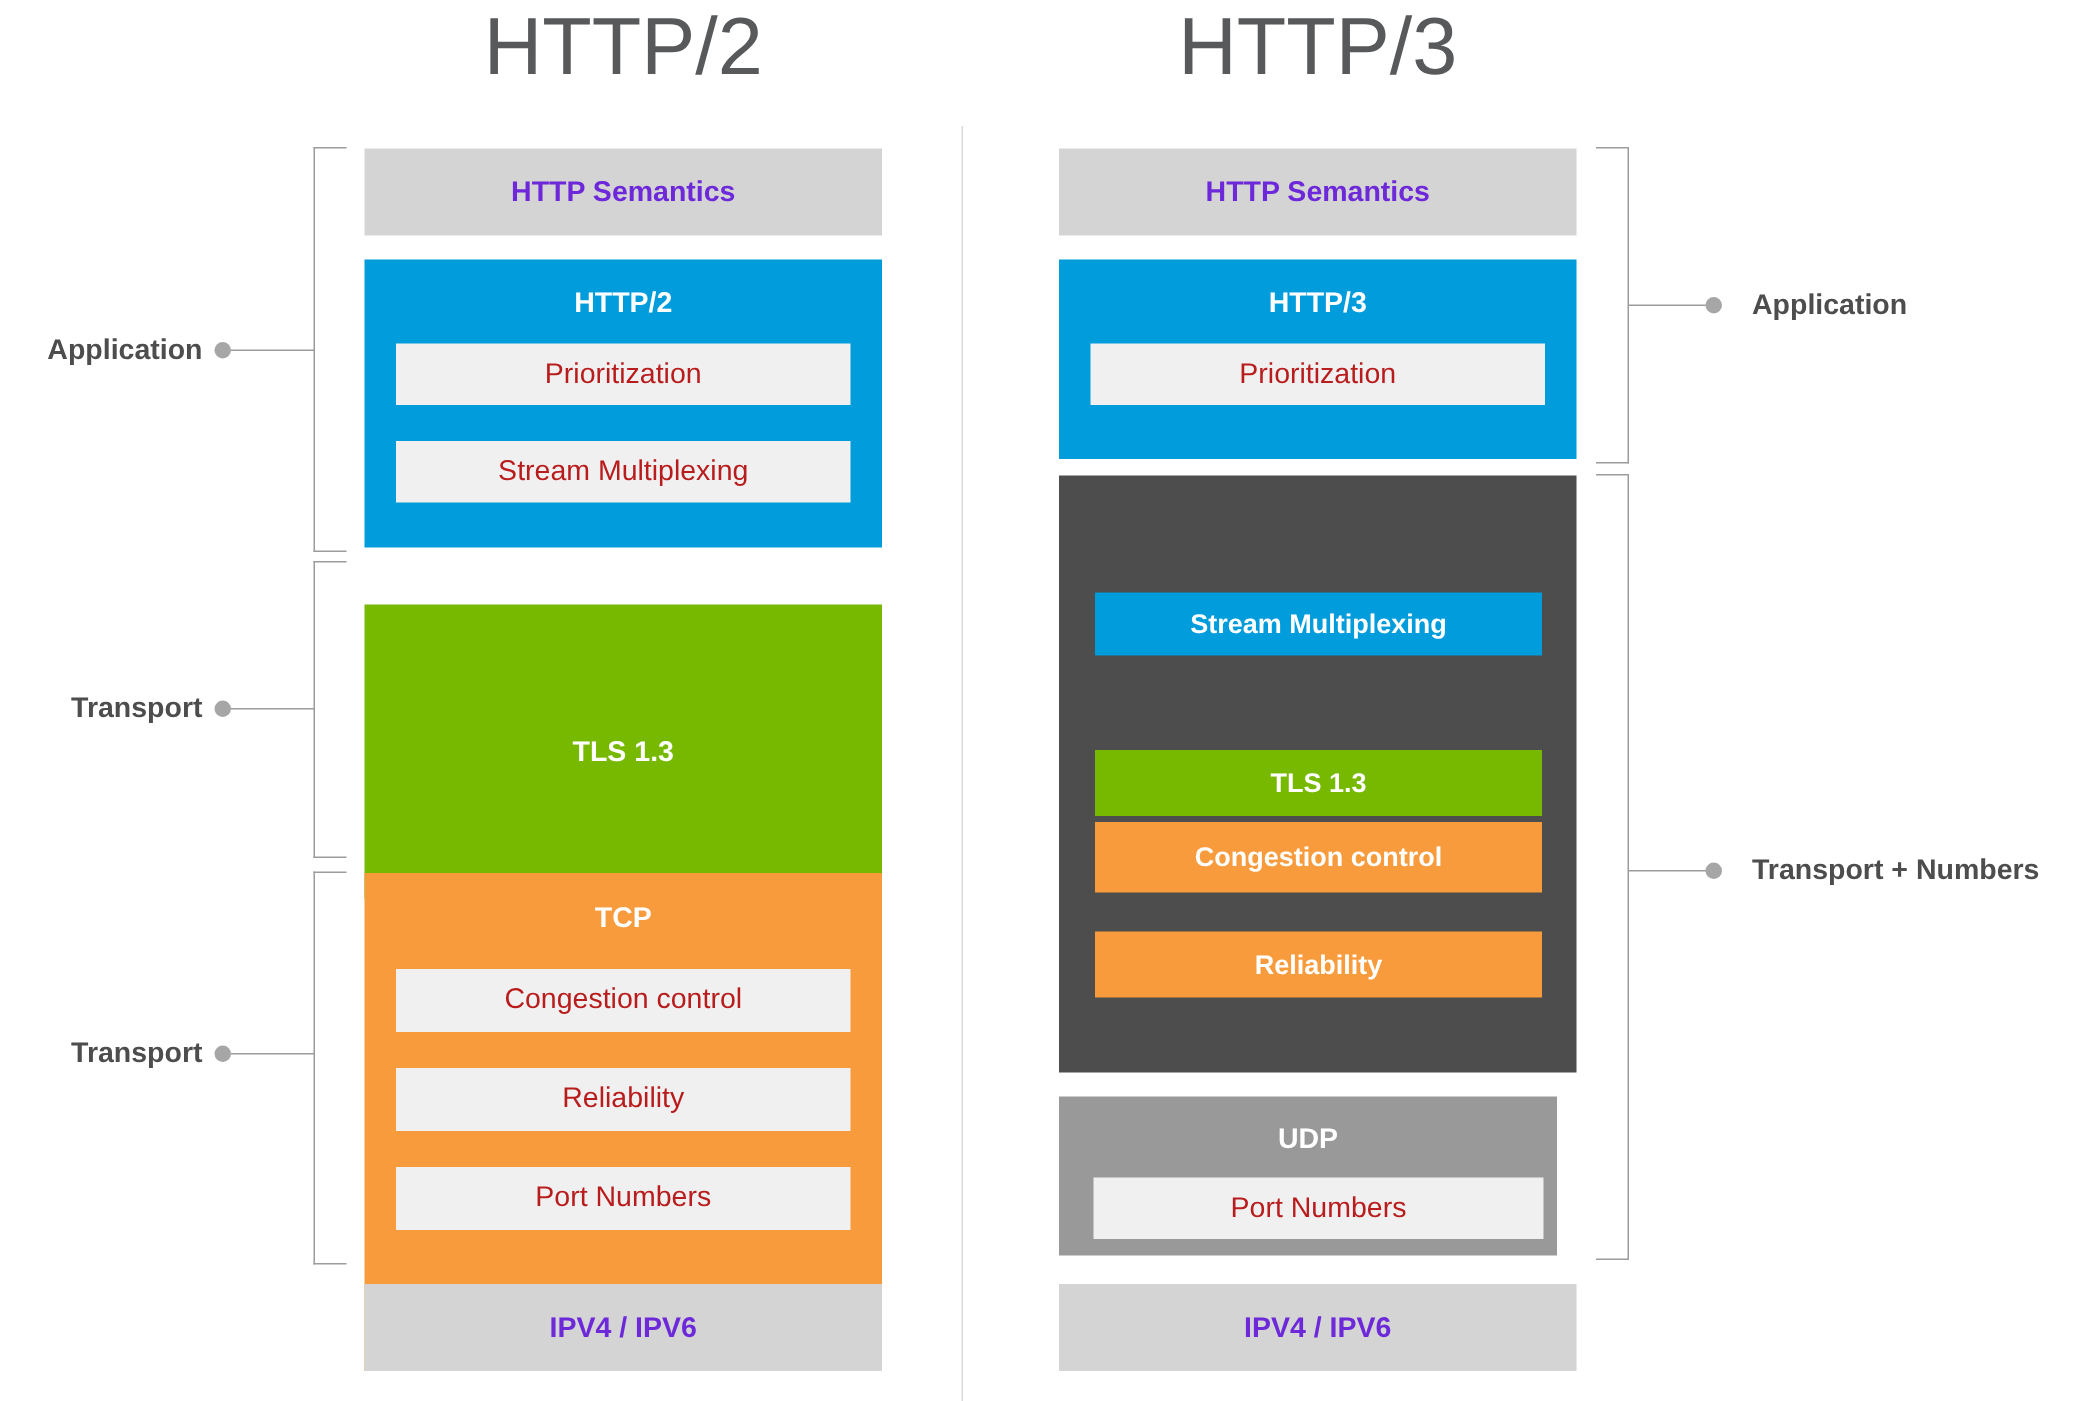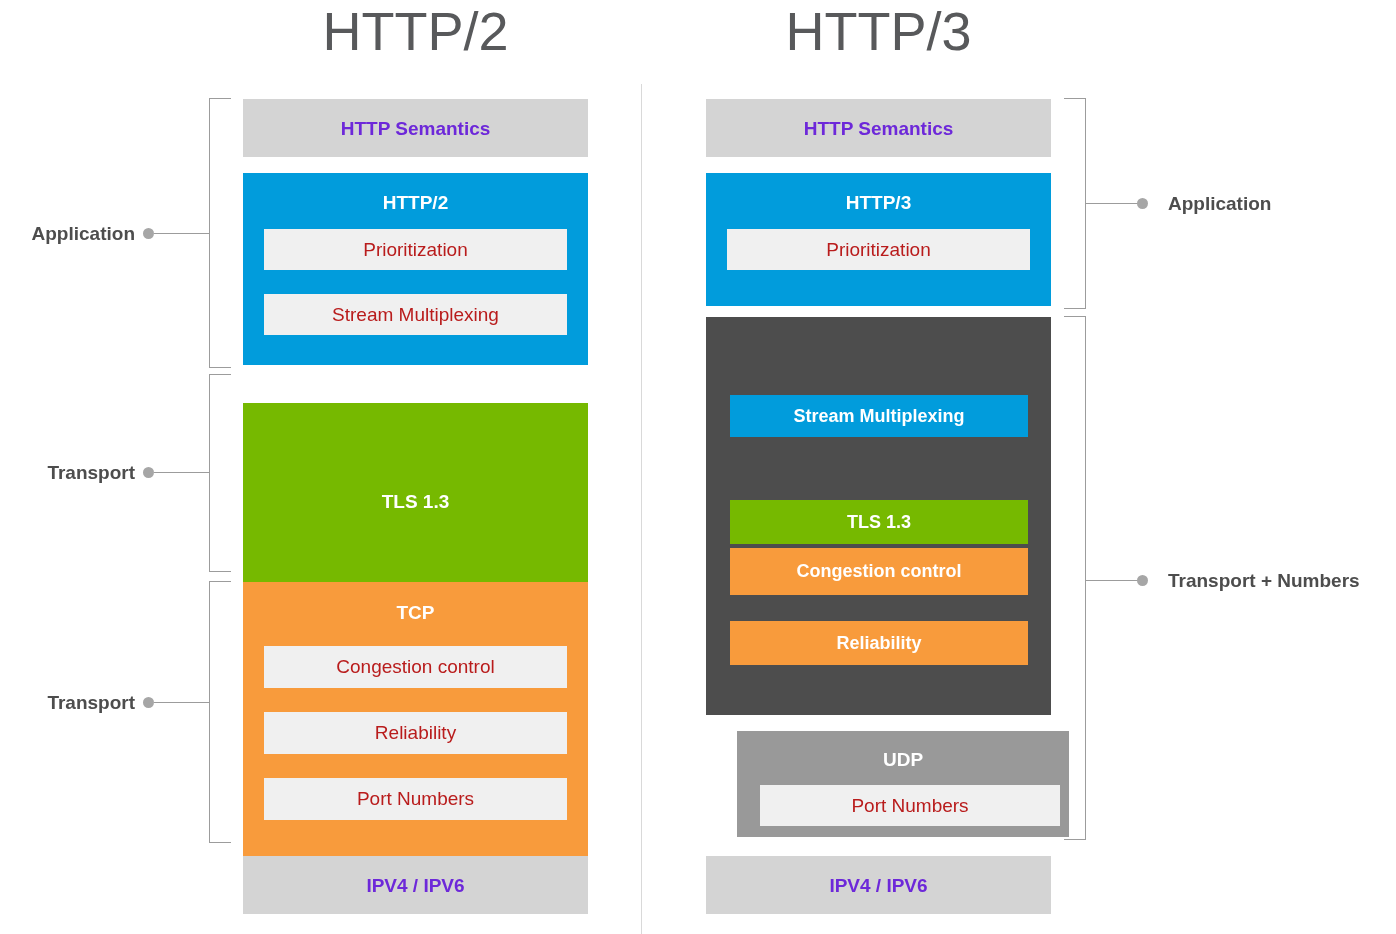--- a/index.html
+++ b/index.html
@@ -215,21 +215,21 @@
 
     <div class="chip-color bx-blue" style="left:24px; top:78px; width:298px; height:42px;">Stream Multiplexing</div>
 
     <div class="chip-color bx-green" style="left:24px; top:155px; width:298px; height:44px;">TLS 1.3</div>
 
     <div class="chip-color bx-orange" style="left:24px; top:231px; width:298px; height:47px;">Congestion control</div>
 
     <div class="chip-color bx-orange" style="left:24px; top:304px; width:298px; height:44px;">Reliability</div>
   </div>
 
-  <div class="block bx-mgray" style="left:706px; top:731px; width:332px; height:106px;margin-left:31px;">
+  <div class="block bx-mgray" style="left:706px; top:731px; width:332px; height:106px;">
     <div class="hdr" style="position:absolute; left:0; top:18px; width:100%;">UDP</div>
     <div class="chip-light" style="left:23px; top:54px; width:300px; height:41px;">Port Numbers</div>
   </div>
 
   <div class="block bar-gray" style="left:706px; top:856px; width:345px; height:58px;">
     <div class="blk-label" style="top:19px;">IPV4 / IPV6</div>
   </div>
 
   <div class="bracket bracket-right" style="left:1064px; top:98px; width:22px; height:211px;"></div>
   <div class="connector" style="left:1086px; top:203px; width:56px;"></div>

